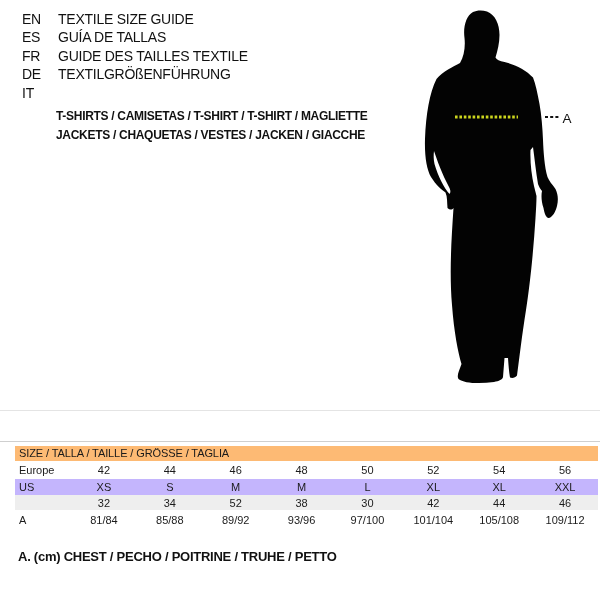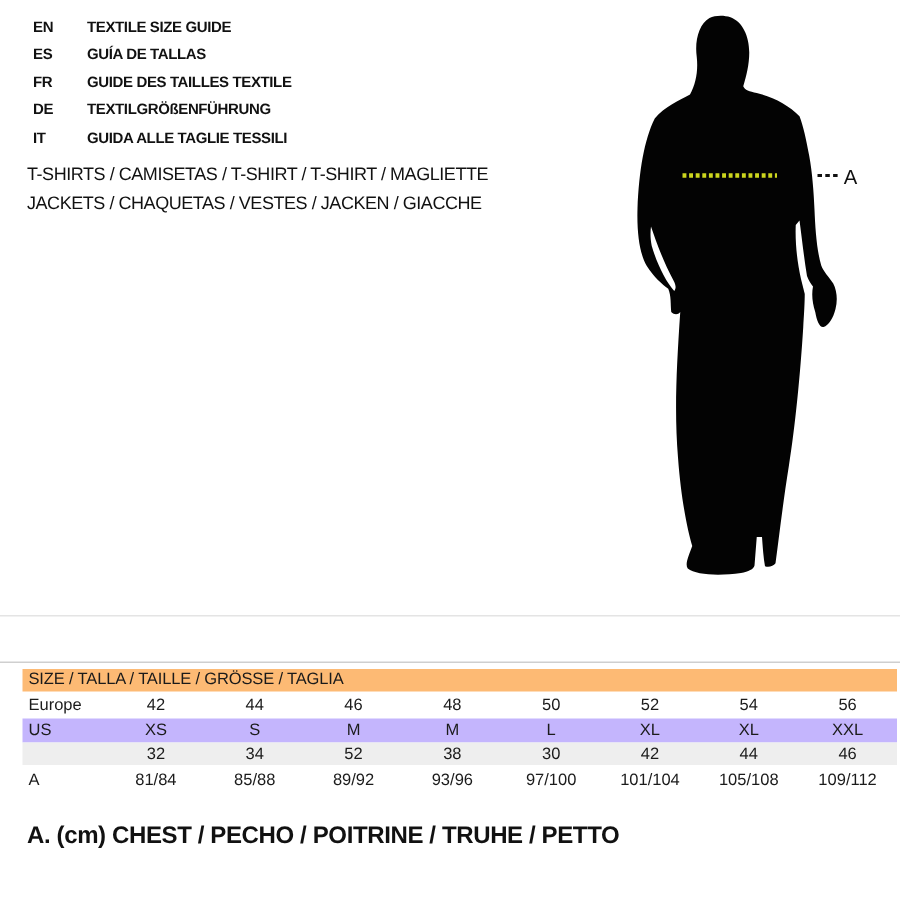--- a/index.html
+++ b/index.html
@@ -3,46 +3,46 @@
 <meta charset="utf-8">
 <style>
   html,body{margin:0;padding:0;background:#fff;}
   #canvas{
     position:relative;width:600px;height:600px;background:#ffffff;overflow:hidden;
     font-family:"Liberation Sans",sans-serif;color:#111;
   }
   
   .lang-block{position:absolute;left:22px;top:10px;}
   .lang-row{display:flex;height:18.4px;line-height:18.4px;
-    font-size:10px;font-weight:700;letter-spacing:-0.25px;}
+    font-size:14px;font-weight:400;letter-spacing:-0.25px;}
   .lang-code{width:36px;}
   
   .cat-block{position:absolute;left:18px;top:107px;}
-  .cat-line{height:18.6px;line-height:18.6px;font-size:12px;font-weight:400;letter-spacing:-0.3px;}
+  .cat-line{height:18.6px;line-height:18.6px;font-size:12px;font-weight:700;letter-spacing:-0.3px;margin-left:38px;}
   
   .figure-svg{position:absolute;left:400px;top:0px;width:200px;height:400px;}
   .figure-svg text{font-family:"Liberation Sans",sans-serif;}
   
   .divider{position:absolute;left:0;width:600px;height:1px;}
   .divider.d1{top:410px;background:#e4e4e4;}
   .divider.d2{top:441px;background:#cfcfcf;}
   
   .section-title{position:absolute;left:18px;top:419px;font-size:11.5px;font-weight:700;letter-spacing:-0.25px;}
   
   .size-table{position:absolute;left:15px;top:446px;width:583px;font-size:11px;color:#1b1b1b;}
   .st-header{height:15px;line-height:15px;background:#fdba74;padding-left:4px;color:#1a1a1a;letter-spacing:-0.1px;}
   .st-row{display:flex;align-items:center;}
   .st-row.r0{height:18px;}
   .st-row.r1{height:16px;background:#c4b5fd;}
   .st-row.r2{height:15px;background:#eeeeee;}
   .st-row.r3{height:19px;}
   .st-label{width:52px;padding-left:4px;}
   .st-cell{flex:1;text-align:center;}
   
-  .footnote{position:absolute;left:18px;top:549px;font-size:16px;font-weight:700;letter-spacing:-0.25px;}
+  .footnote{position:absolute;left:18px;top:549px;font-size:13px;font-weight:700;letter-spacing:-0.25px;}
 </style>
 </head>
 <body>
 
 <div id="canvas">
 
   <div class="lang-block">
     <div class="lang-row">
       <span class="lang-code">EN</span>
       <span class="lang-label">TEXTILE SIZE GUIDE</span>
@@ -54,21 +54,20 @@
     <div class="lang-row">
       <span class="lang-code">FR</span>
       <span class="lang-label">GUIDE DES TAILLES TEXTILE</span>
     </div>
     <div class="lang-row">
       <span class="lang-code">DE</span>
       <span class="lang-label">TEXTILGRÖßENFÜHRUNG</span>
     </div>
     <div class="lang-row">
       <span class="lang-code">IT</span>
-      <span class="lang-label">GUIDA ALLE TAGLIE TESSILI</span>
     </div>
   </div>
 
   <div class="cat-block">
     <div class="cat-line">T-SHIRTS / CAMISETAS / T-SHIRT / T-SHIRT / MAGLIETTE</div>
     <div class="cat-line">JACKETS / CHAQUETAS / VESTES / JACKEN / GIACCHE</div>
   </div>
 
   <svg class="figure-svg" viewBox="0 0 200 400" xmlns="http://www.w3.org/2000/svg">
     <path fill="#030303" d="

